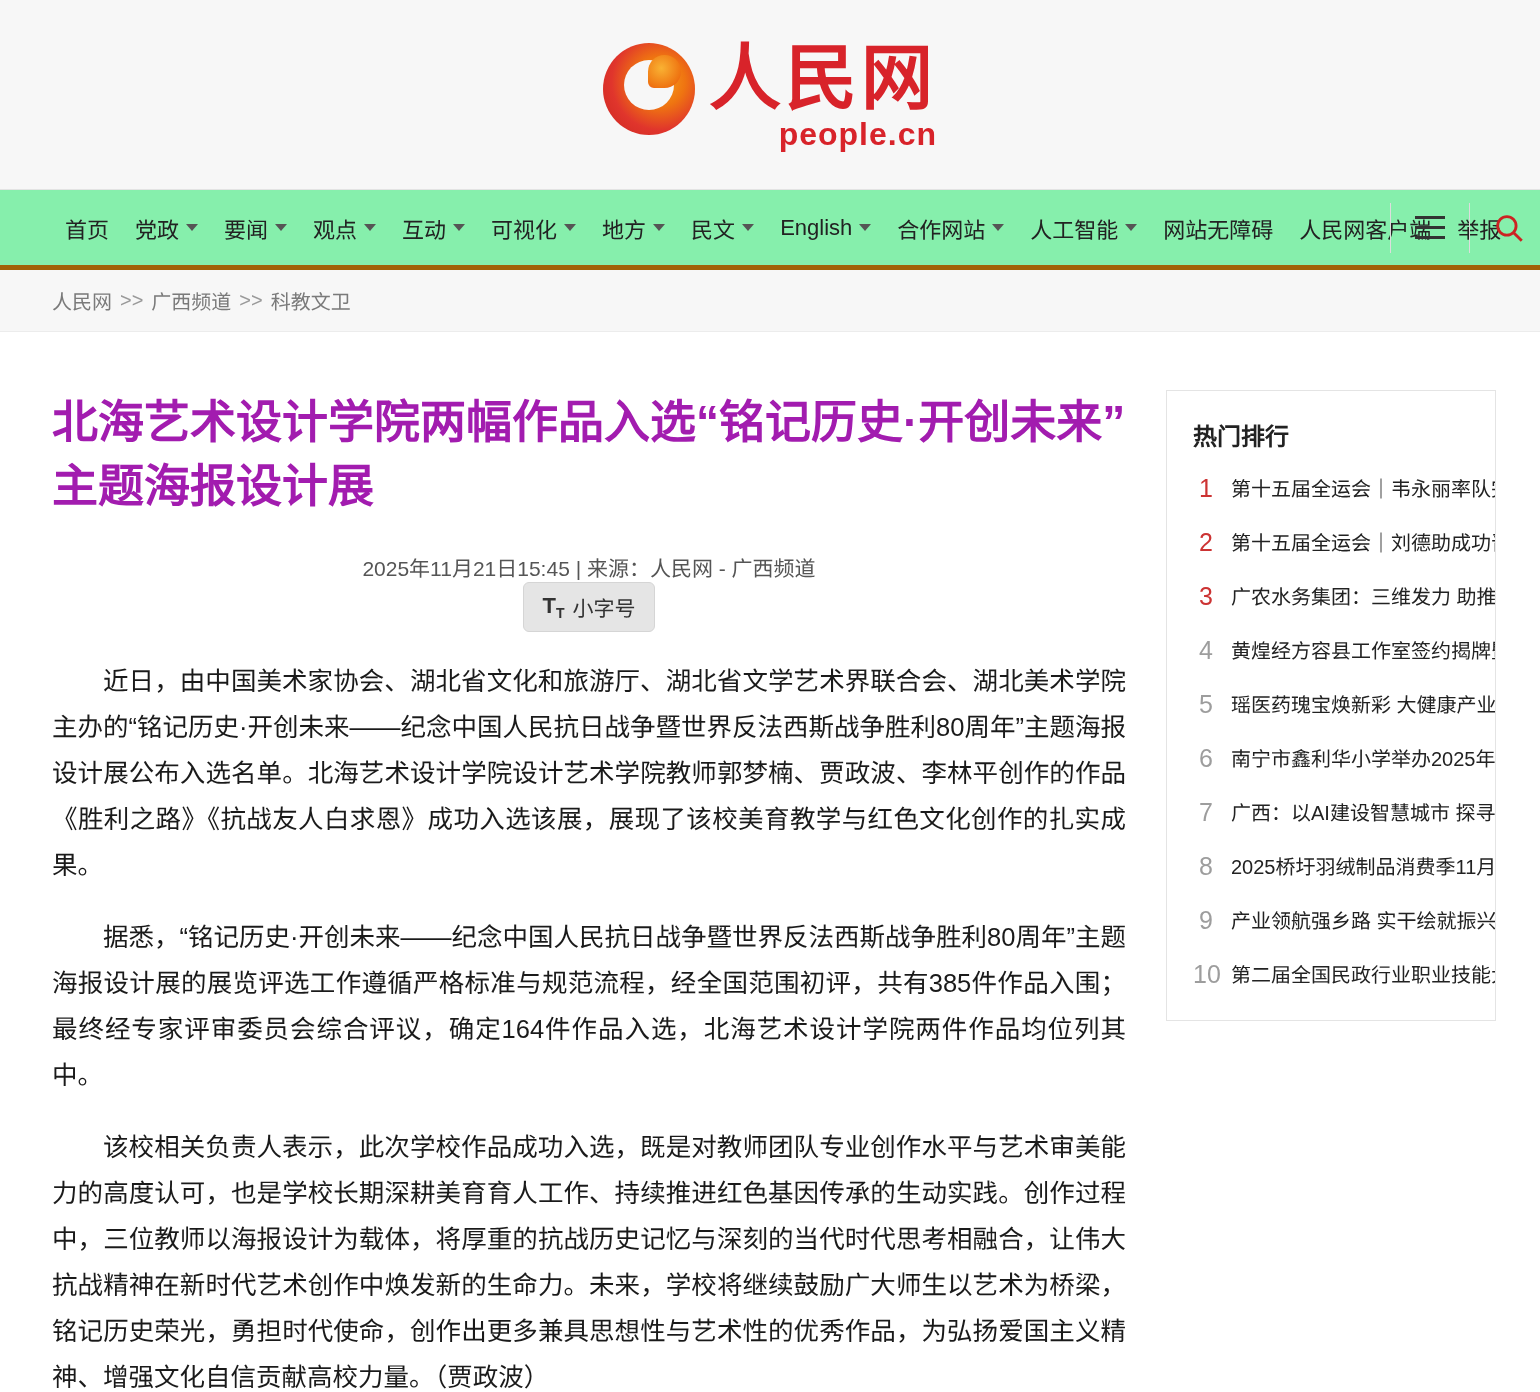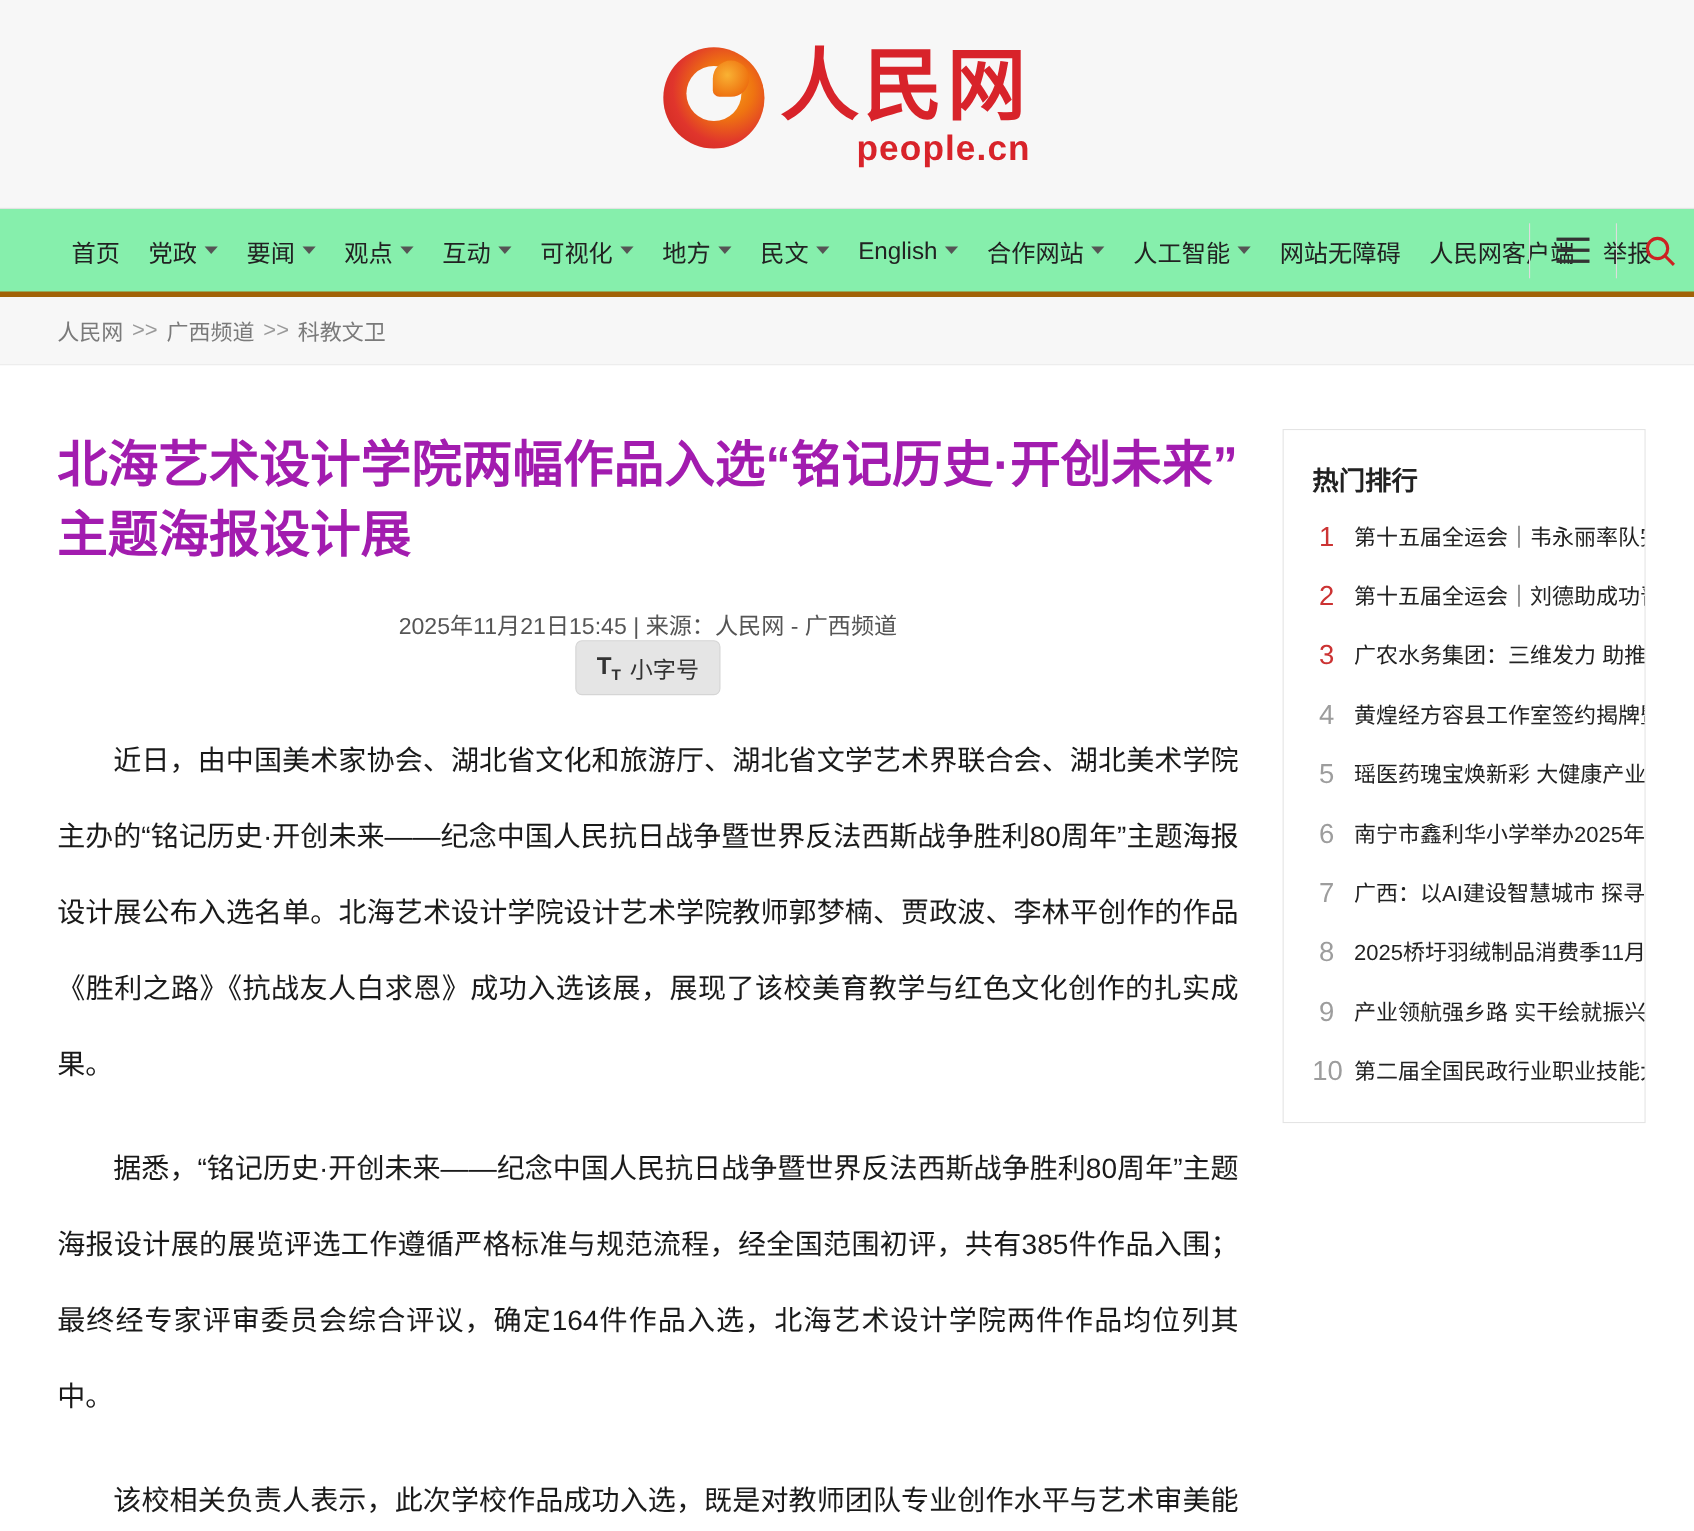--- a/index.html
+++ b/index.html
@@ -86,21 +86,21 @@
   .meta { font-size: 21px; color: #555; }
   .fontsize-btn {
     display: flex; align-items: center; gap: 8px;
     border: 1px solid #d5d5d5; border-radius: 6px; background: #e5e5e5;
     padding: 9px 18px; font-size: 21px; color: #333; cursor: pointer;
   }
   .fontsize-btn .tt { font-weight: 700; font-size: 22px; }
   .fontsize-btn .tt sub { font-size: 14px; }
 
   p.body {
-    font-size: 25.5px; line-height: 69px; color: #1a1a1a;
+    font-size: 25.5px; line-height: 46px; color: #1a1a1a;
     margin: 26px 0 0 0; text-indent: 2em; text-align: justify;
   }
 
   
   .sidebar { width: 330px; margin-top: 18px; }
   .rank-box { border: 1px solid #e4e4e4; background: #fff; padding: 26px 0 18px 0; }
   .rank-title { font-size: 24px; color: #222; font-weight: 700; padding: 0 26px 10px 26px; }
   .rank-list { list-style: none; margin: 0; padding: 0; }
   .rank-item {
     display: flex; align-items: flex-start; gap: 12px;

